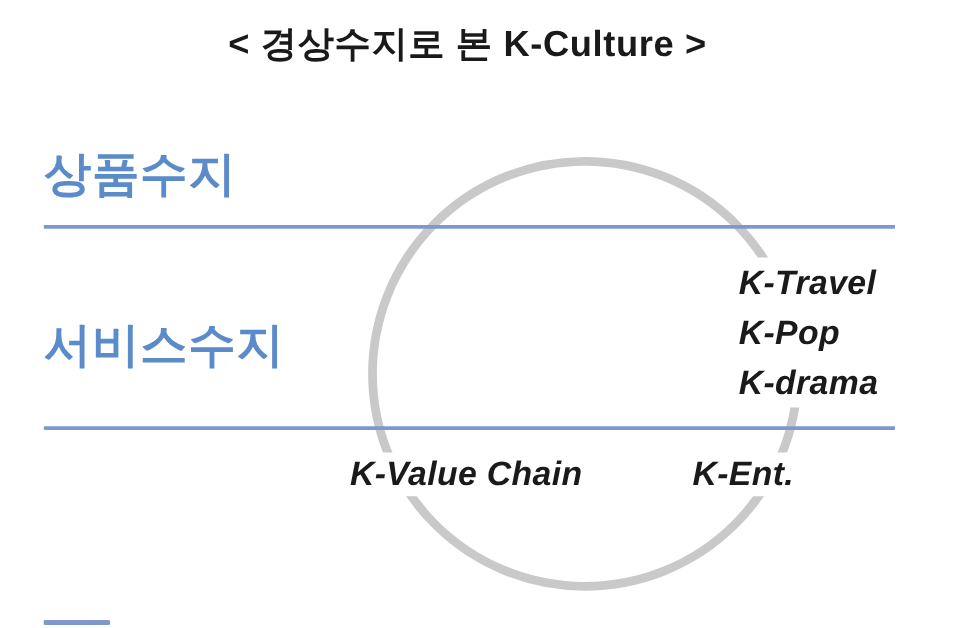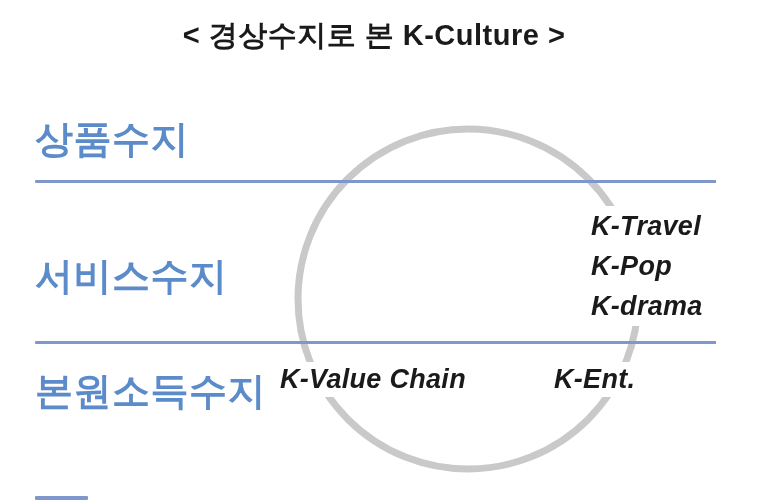--- a/index.html
+++ b/index.html
@@ -54,21 +54,20 @@
   <svg class="circle-svg" width="360" height="360" viewBox="0 0 360 360" aria-hidden="true">
     <circle cx="180" cy="180" r="170"></circle>
   </svg>
 
   <div class="divider d1"></div>
   <div class="divider d2"></div>
   <div class="divider partial"></div>
 
   <div class="row-label goods">상품수지</div>
   <div class="row-label services">서비스수지</div>
-  <div class="row-label income">본원소득수지</div>
 
 
 
   <div class="k-label k-right">
     <div>K-Travel</div>
     <div>K-Pop</div>
     <div>K-drama</div>
   </div>
 
   <div class="k-label k-value-chain">K-Value Chain</div>

